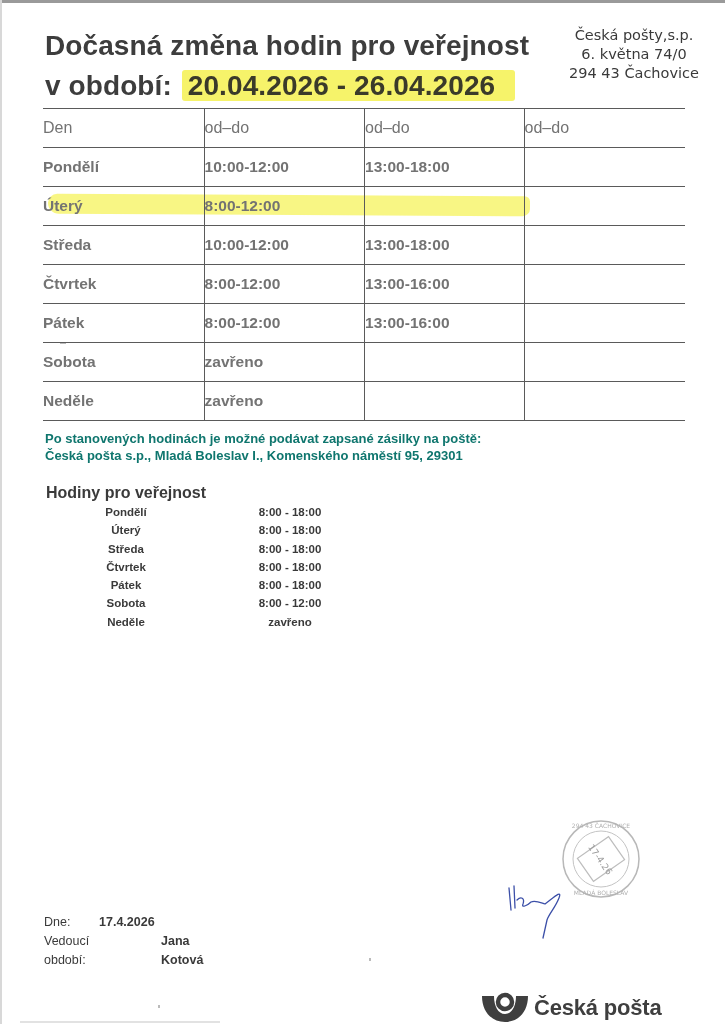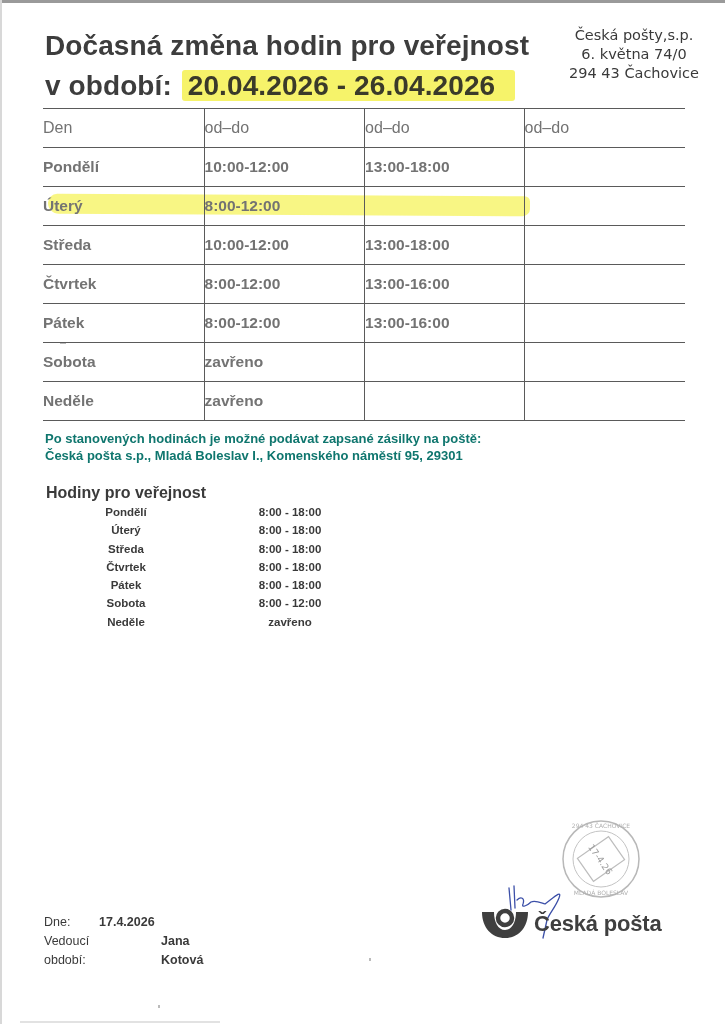--- a/index.html
+++ b/index.html
@@ -41,21 +41,21 @@
     .hours .time { position: absolute; left: 163px; width: 94px; text-align: center; }
 
     .footer { position: absolute; left: 44px; top: 913px; font-size: 12.5px; line-height: 19px; color: #3a3a3a; }
     .footer .row { position: relative; height: 19px; }
     .footer .k { position: absolute; left: 0; }
     .footer .v1 { position: absolute; left: 55px; font-weight: bold; }
     .footer .v2 { position: absolute; left: 117px; font-weight: bold; }
 
     .stamp { position: absolute; left: 560px; top: 818px; width: 82px; height: 82px; }
     .signature { position: absolute; left: 505px; top: 880px; width: 70px; height: 60px; }
-    .logo { position: absolute; left: 480px; top: 908px; display: flex; align-items: center; justify-content: center; }
+    .logo { position: absolute; left: 480px; top: 992px; display: flex; align-items: center; justify-content: center; }
     .logo .mark { width: 50px; height: 32px; }
     .logo .name { font-size: 22px; font-weight: bold; color: #3f3f3f; margin-left: 4px; letter-spacing: -0.2px; }
     .speck { position: absolute; width: 2px; height: 3px; background: #bbb; }
   </style>
 </head>
 <body>
 
 <div class="scan-top"></div>
 <div class="scan-left"></div>
 <div class="scan-bottom"></div>

